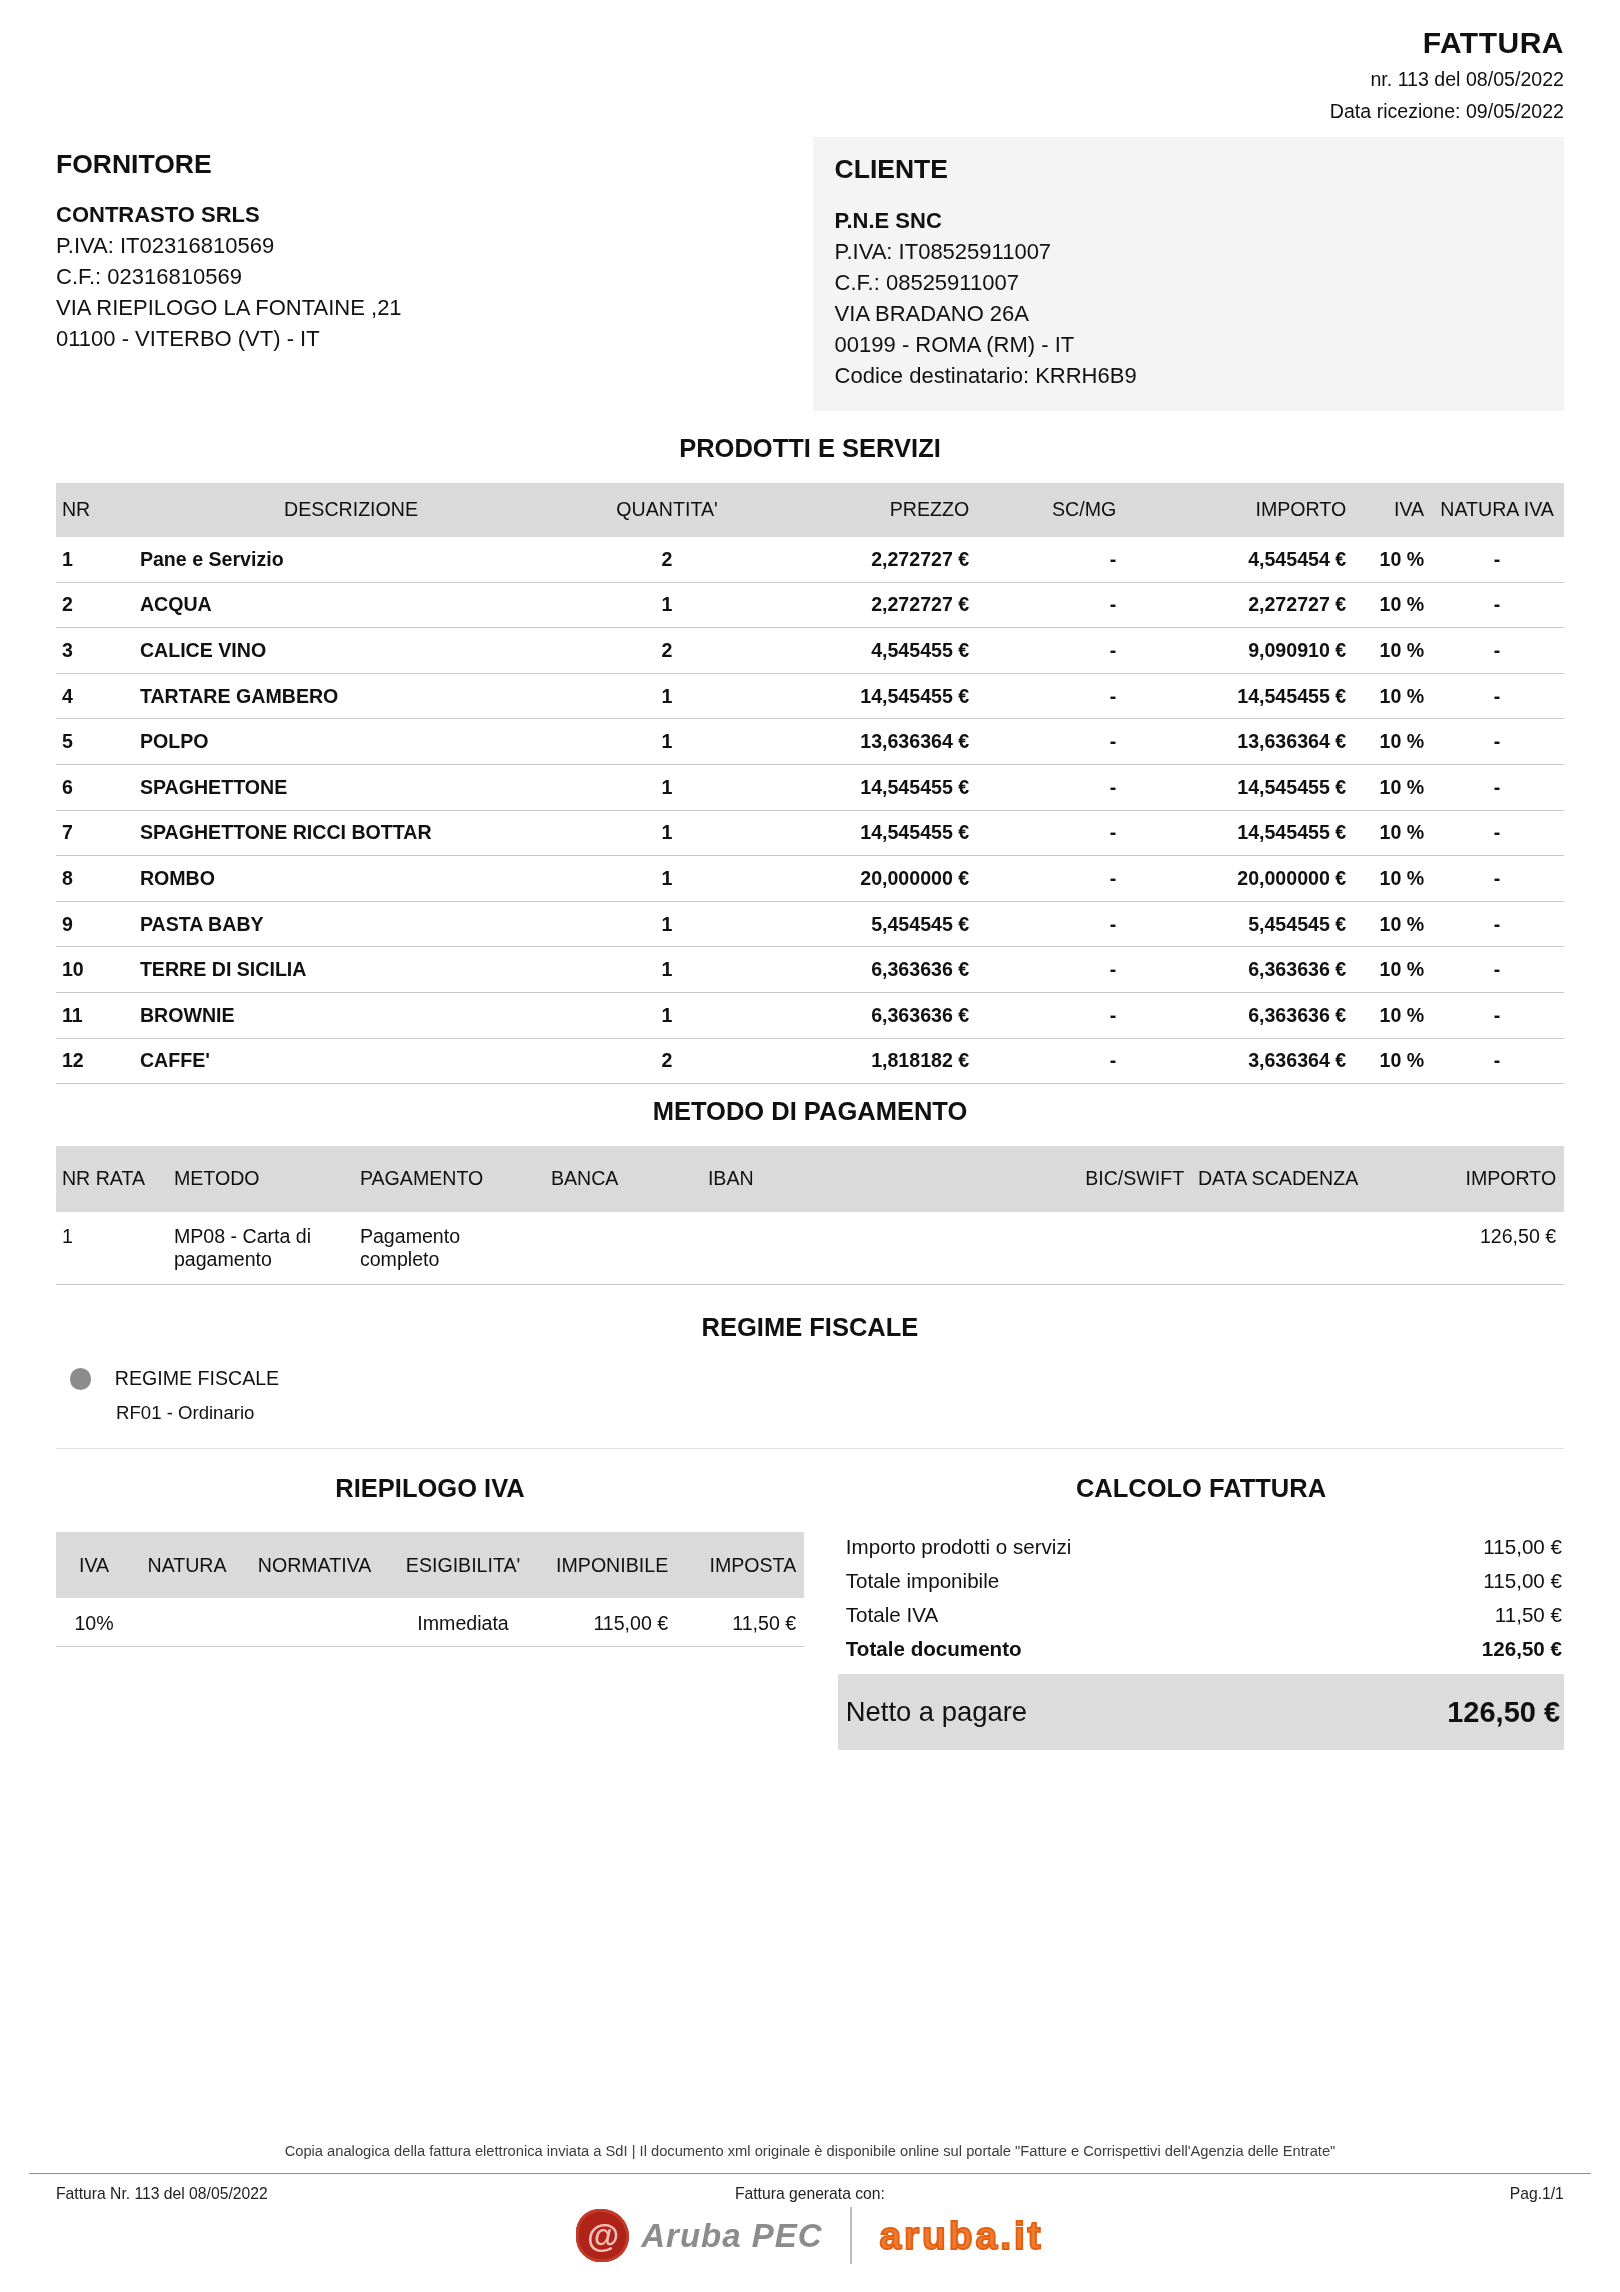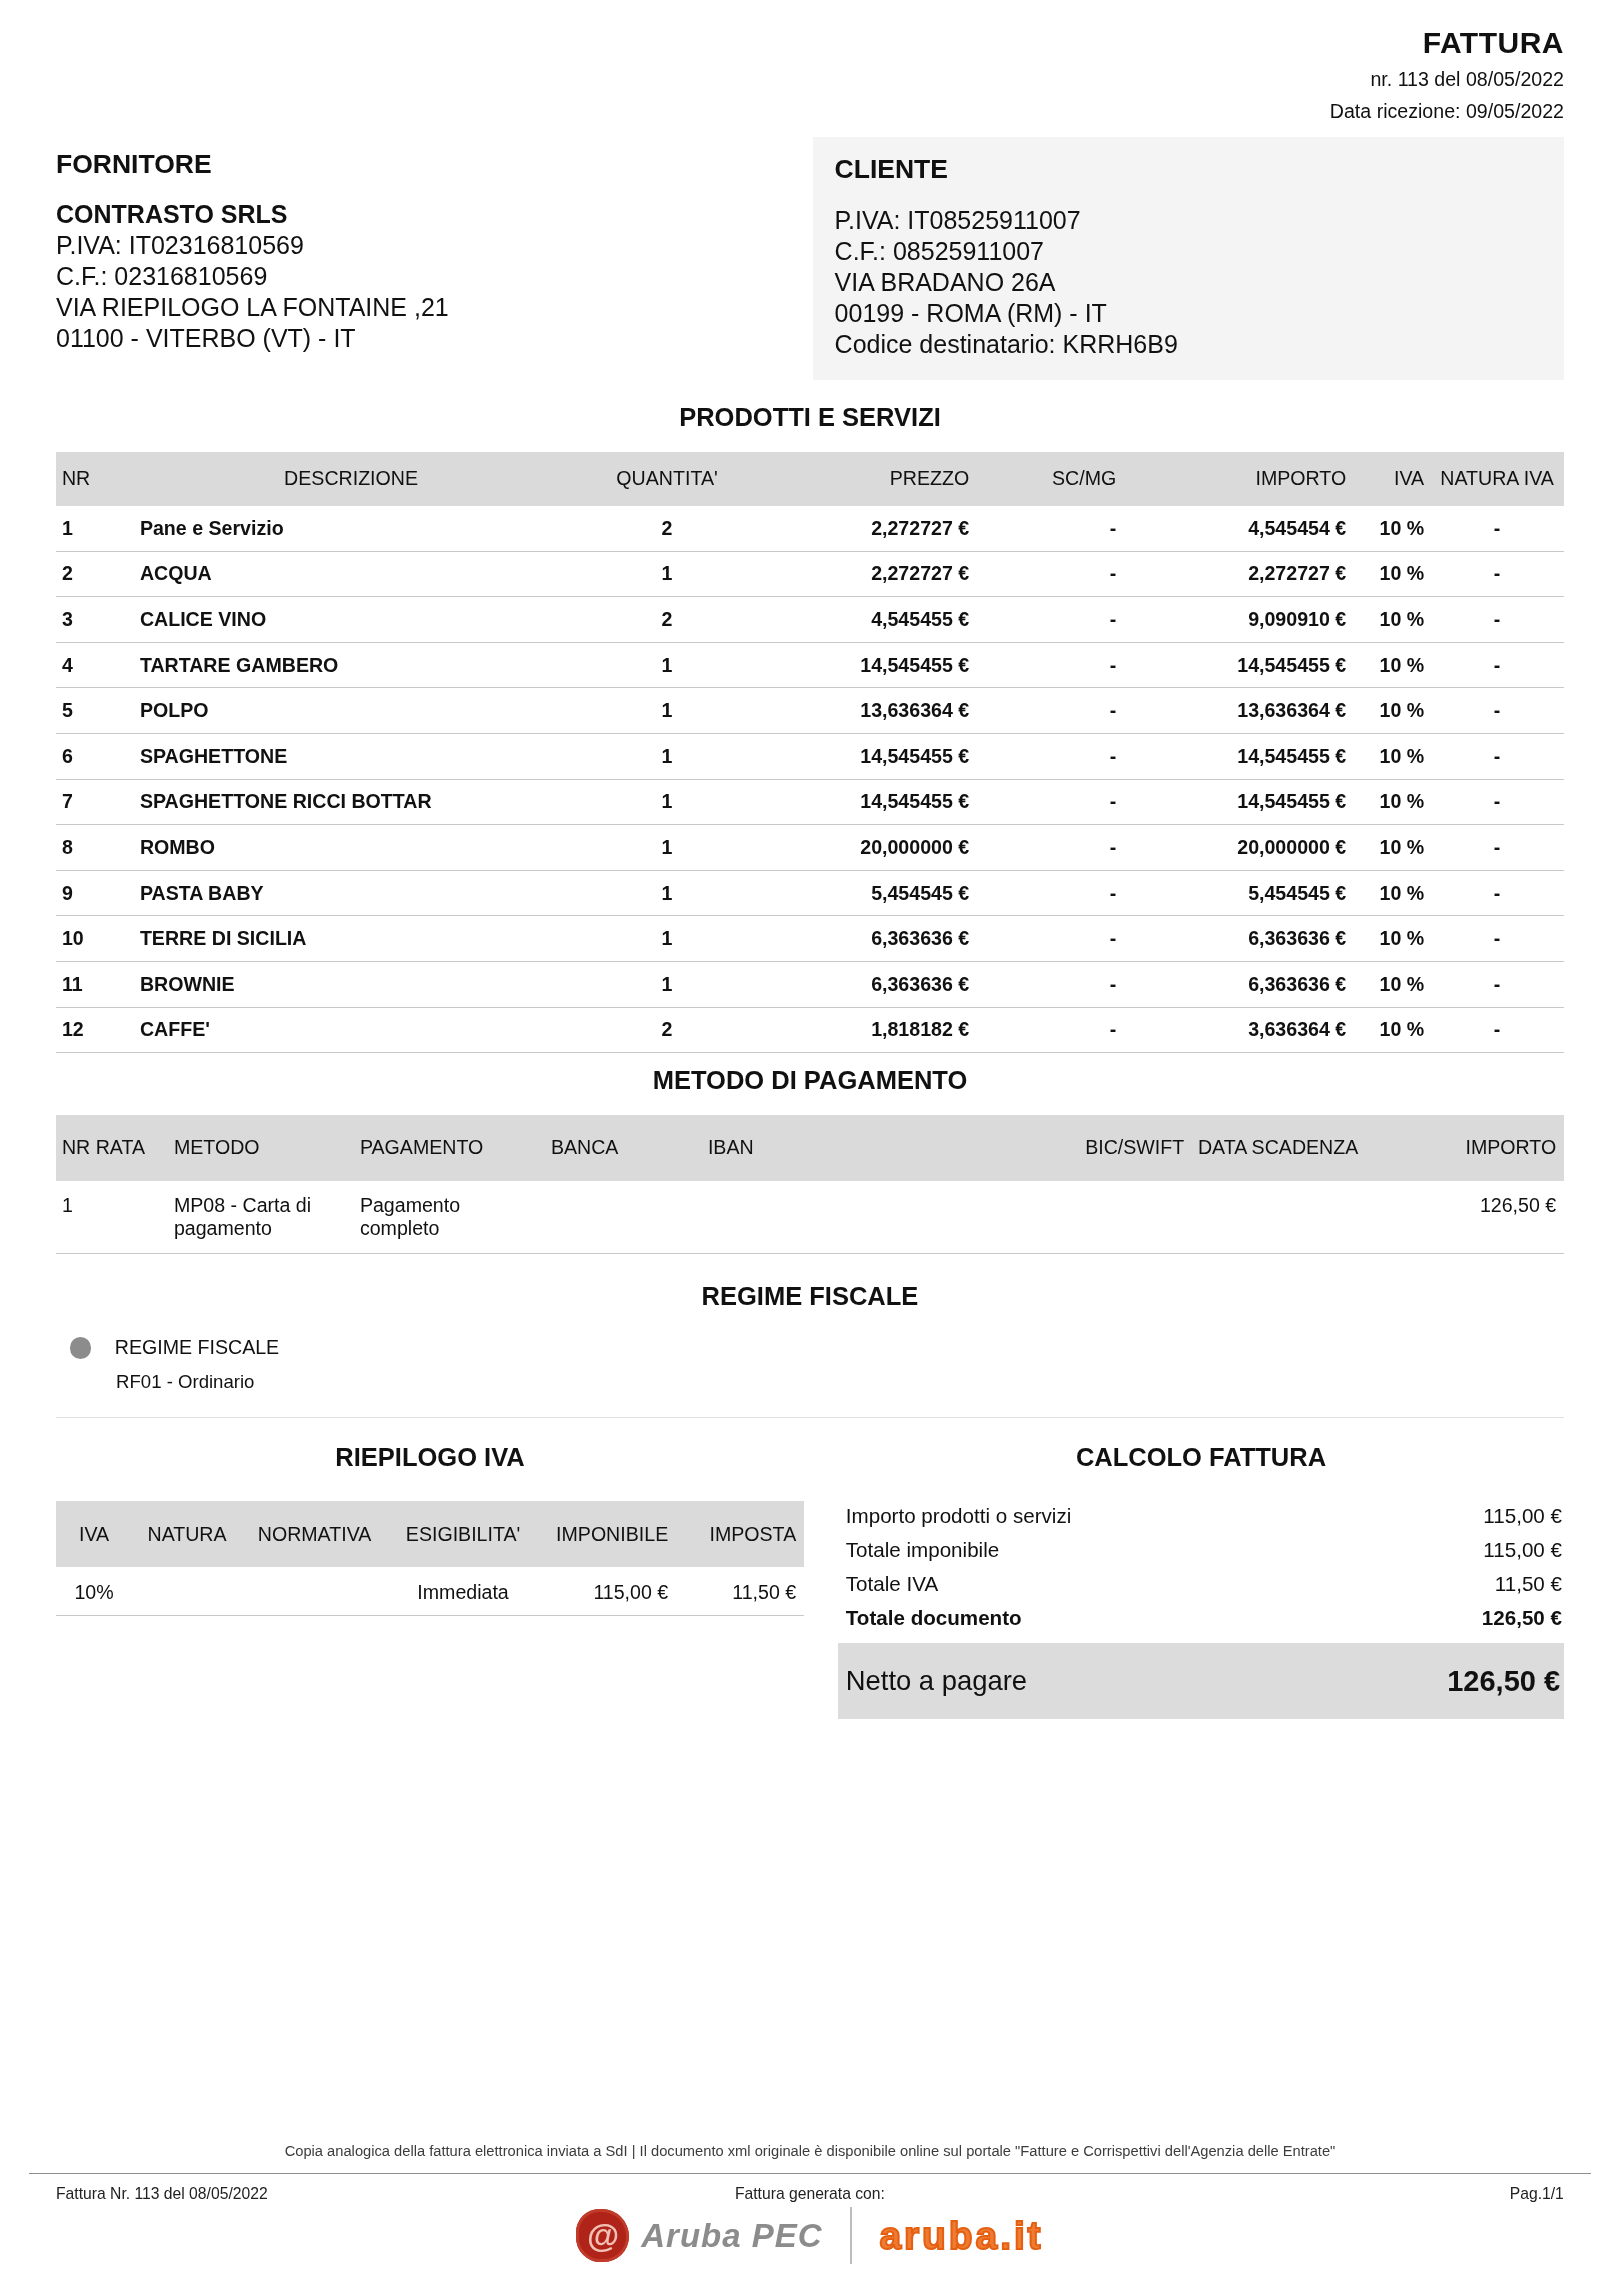--- a/index.html
+++ b/index.html
@@ -13,21 +13,21 @@
 
   
   .doc-header { text-align:right; }
   .doc-title { font-size:30px; font-weight:bold; letter-spacing:0.5px; }
   .doc-sub { font-size:19.6px; margin-top:8.8px; }
 
   
   .parties { display:flex; margin-top:13.7px; align-items:flex-start; }
   .party-supplier { width:686px; padding-top:11.8px; }
   .party-title { font-size:26.5px; font-weight:bold; margin-bottom:19.6px; }
-  .party-line { font-size:25px; line-height:31px; }
+  .party-line { font-size:22px; line-height:31px; }
   .party-name { font-weight:bold; }
   .party-customer {
     margin-left:auto; width:751px; background:#f4f4f4;
     padding:17.6px 21.6px 19.6px 21.6px;
   }
 
   
   .section-title {
     text-align:center; font-size:25.5px; font-weight:bold;
   }
@@ -120,20 +120,21 @@
     <div class="party-supplier">
       <div class="party-title">FORNITORE</div>
       <div class="party-line party-name">CONTRASTO SRLS</div>
       <div class="party-line">P.IVA: IT02316810569</div>
       <div class="party-line">C.F.: 02316810569</div>
       <div class="party-line">VIA RIEPILOGO LA FONTAINE ,21</div>
       <div class="party-line">01100 - VITERBO (VT) - IT</div>
     </div>
     <div class="party-customer">
       <div class="party-title">CLIENTE</div>
+      <div class="party-line party-name">P.N.E SNC</div>
       <div class="party-line">P.IVA: IT08525911007</div>
       <div class="party-line">C.F.: 08525911007</div>
       <div class="party-line">VIA BRADANO  26A</div>
       <div class="party-line">00199 - ROMA (RM) - IT</div>
       <div class="party-line">Codice destinatario: KRRH6B9</div>
     </div>
   </div>
 
   <div class="sec-products">
     <div class="section-title">PRODOTTI E SERVIZI</div>

